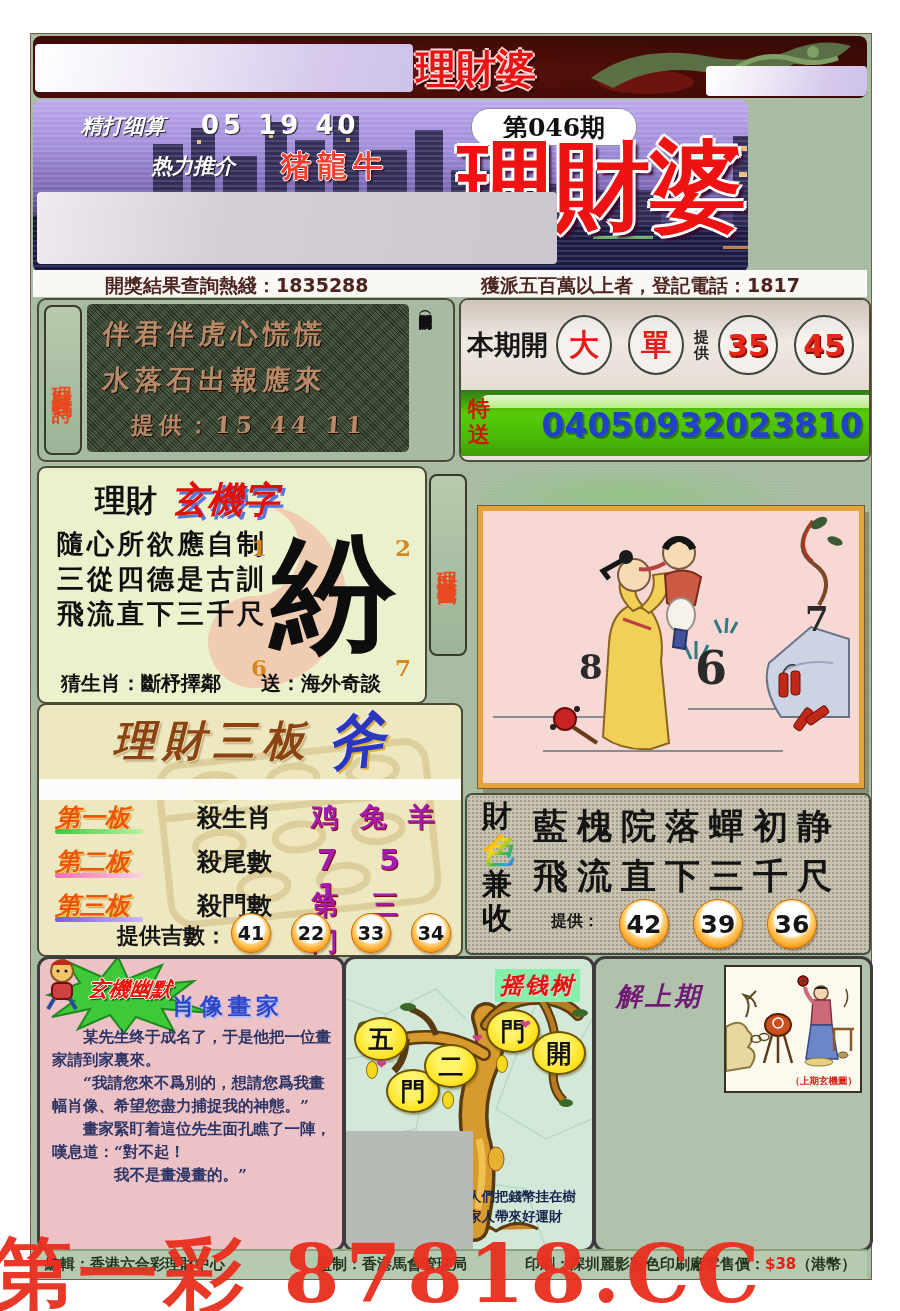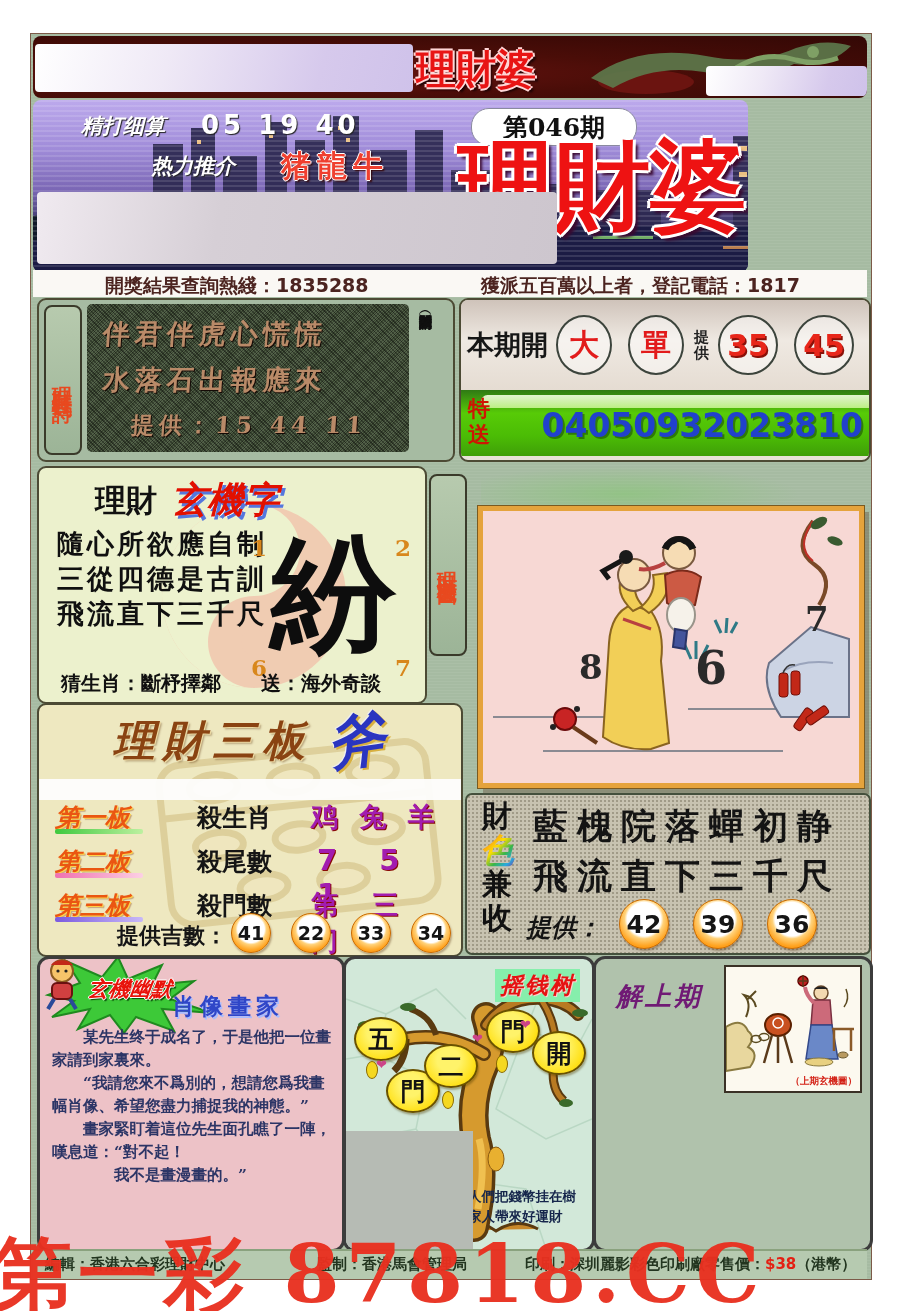--- a/index.html
+++ b/index.html
@@ -381,21 +381,21 @@
 
     <div class="abs wealthpanel" style="left:434px;top:759px;width:402px;height:158px;">
       <div class="abs" style="left:10px;top:4px;width:40px;">
         <div class="wchar serif">財</div>
         <div class="wchar rainbow serif">色</div>
         <div class="wchar serif">兼</div>
         <div class="wchar serif">收</div>
       </div>
       <div class="abs wline serif" style="left:66px;top:8px;">藍槐院落蟬初静</div>
       <div class="abs wline serif" style="left:66px;top:58px;">飛流直下三千尺</div>
-      <span class="abs" style="left:59px;top:116px;font-size:25px;font-weight:bold;color:#141414;font-style:italic;">提供：</span>
+      <span class="abs" style="left:84px;top:116px;font-size:16px;font-weight:bold;color:#141414;">提供：</span>
       <span class="abs ball" style="left:152px;top:104px;width:48px;height:48px;font-size:25px;">
           <span>42</span>
         </span>
       <span class="abs ball" style="left:226px;top:104px;width:48px;height:48px;font-size:25px;">
           <span>39</span>
         </span>
       <span class="abs ball" style="left:300px;top:104px;width:48px;height:48px;font-size:25px;">
           <span>36</span>
         </span>
     </div>

